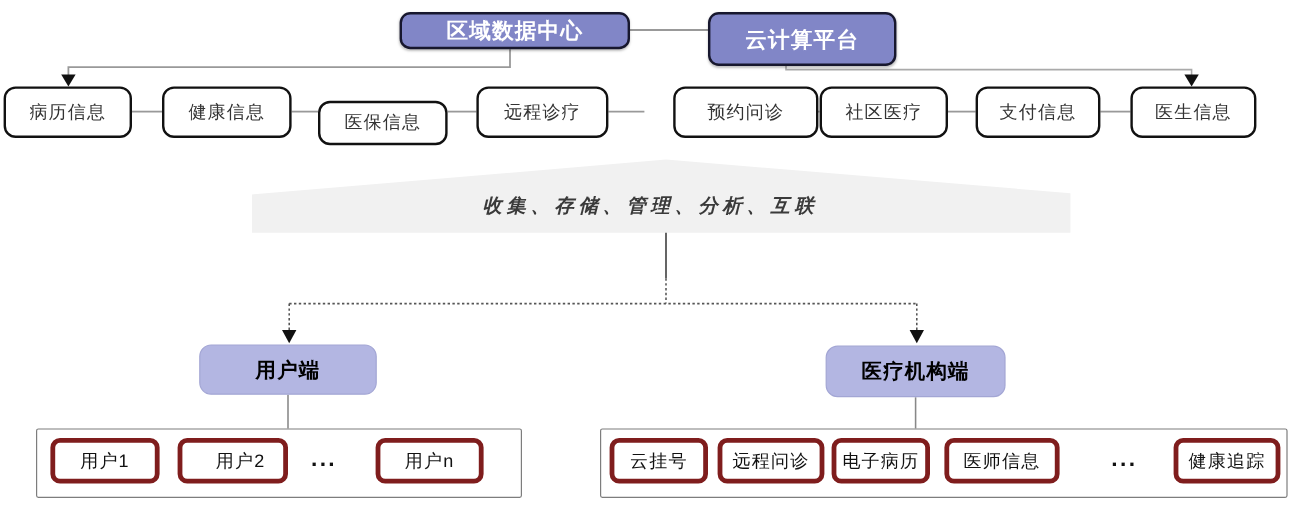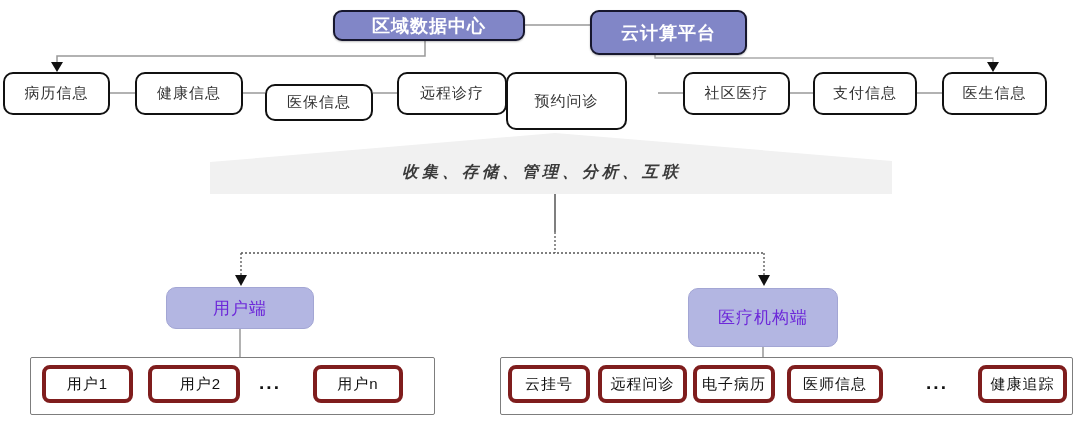--- a/index.html
+++ b/index.html
@@ -22,21 +22,21 @@
   }
   
   .banner-text{
     position:absolute;z-index:2;text-align:center;color:#3a3a3a;
     font-family:"DejaVu Serif","Liberation Serif",serif;font-style:italic;
     font-size:16px;letter-spacing:4px;font-weight:bold;
   }
   
   .branch-node{
     background:#b3b6e2;border:1px solid #a3a6d4;border-radius:10px;
-    color:#6d28d9;font-size:17px;font-weight:400;letter-spacing:1px;
+    color:#000000;font-size:17px;font-weight:700;letter-spacing:1px;
   }
   
   .group-box{
     position:absolute;box-sizing:border-box;background:#ffffff;
     border:1.5px solid #7d7d7d;border-radius:2px;z-index:1;
   }
   .leaf-node{
     background:#ffffff;border:4px solid #7f1d1d;border-radius:8px;
     color:#111111;font-size:15px;font-weight:500;letter-spacing:1px;
   }
@@ -84,29 +84,29 @@
     <line x1="763" y1="331" x2="763" y2="357" stroke="#888888" stroke-width="1.3"></line>
   </svg>
 
   <div class="node top-node" style="left:333px;top:10px;width:192px;height:31px;">区域数据中心</div>
   <div class="node top-node" style="left:590px;top:10px;width:157px;height:45px;">云计算平台</div>
 
   <div class="node info-node" style="left:135px;top:72px;width:108px;height:43px;">健康信息</div>
   <div class="node info-node" style="left:3px;top:72px;width:107px;height:43px;">病历信息</div>
   <div class="node info-node" style="left:265px;top:84px;width:108px;height:37px;">医保信息</div>
   <div class="node info-node" style="left:397px;top:72px;width:110px;height:43px;text-align:center;">远程诊疗</div>
-  <div class="node info-node" style="left:506px;top:72px;width:121px;height:58px;">预约问诊</div>
+  <div class="node info-node" style="left:561px;top:72px;width:121px;height:43px;">预约问诊</div>
   <div class="node info-node" style="left:683px;top:72px;width:107px;height:43px;">社区医疗</div>
   <div class="node info-node" style="left:813px;top:72px;width:104px;height:43px;">支付信息</div>
   <div class="node info-node" style="left:942px;top:72px;width:105px;height:43px;">医生信息</div>
 
   <div class="banner-text" style="left:210px;top:162px;width:664px;">收集、存储、管理、分析、互联</div>
 
   <div class="node branch-node" style="left:166px;top:287px;width:148px;height:42px;">用户端</div>
-  <div class="node branch-node" style="left:688px;top:288px;width:150px;height:59px;">医疗机构端</div>
+  <div class="node branch-node" style="left:688px;top:288px;width:150px;height:43px;">医疗机构端</div>
 
   <div class="group-box" style="left:30px;top:357px;width:405px;height:58px;"></div>
   <div class="node leaf-node" style="left:42px;top:365px;width:91px;height:38px;">用户1</div>
   <div class="node leaf-node" style="left:148px;top:365px;width:92px;height:38px;padding-left:13px;">用户2</div>
   <div class="dots" style="left:252px;top:368px;width:36px;height:30px;">...</div>
   <div class="node leaf-node" style="left:313px;top:365px;width:90px;height:38px;">用户n</div>
 
   <div class="group-box" style="left:500px;top:357px;width:573px;height:58px;"></div>
   <div class="node leaf-node" style="left:508px;top:365px;width:82px;height:38px;">云挂号</div>
   <div class="node leaf-node" style="left:693px;top:365px;width:82px;height:38px;">电子病历</div>

